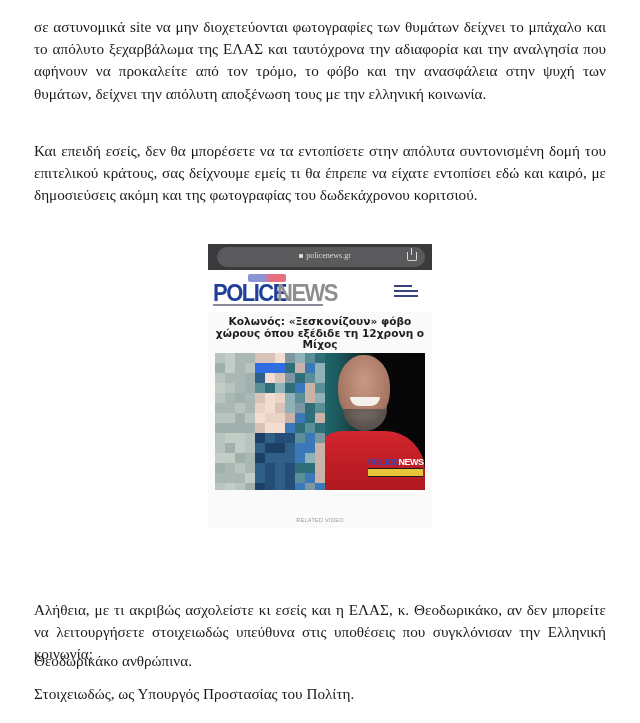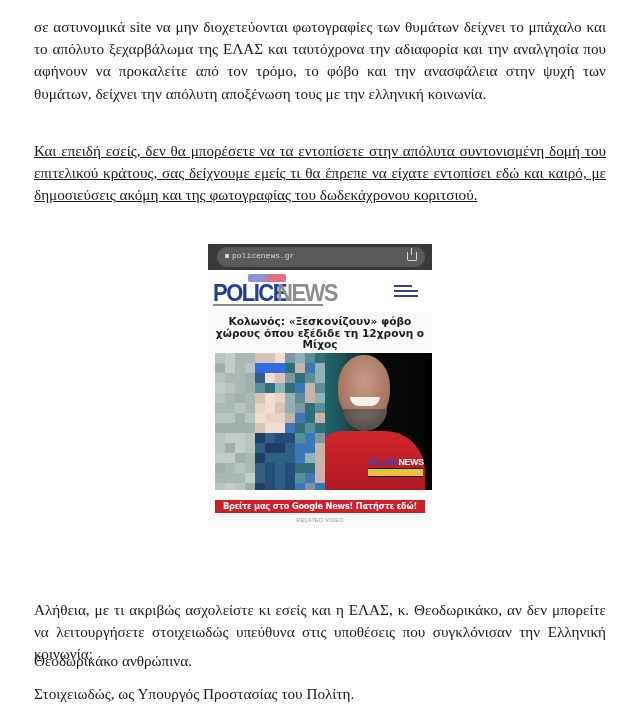--- a/index.html
+++ b/index.html
@@ -1,33 +1,33 @@
 <!DOCTYPE html>
 <html><head>
 <meta charset="utf-8">
 <style>
   html, body { margin: 0; padding: 0; background: #ffffff; }
   body { width: 640px; height: 723px; position: relative; overflow: hidden;
          font-family: "Liberation Serif", "DejaVu Serif", serif; color: #1a1a1a; }
   .para { position: absolute; left: 34px; width: 572px; font-size: 15.2px;
           line-height: 22.2px; text-align: justify; margin: 0; }
   #p1 { top: 16px; }
-  #p2 { top: 140px; text-decoration: underline; }
+  #p2 { top: 140px; }
   #p3 { top: 575px; margin-top: 24px; }
   #p4 { top: 650px; }
   #p5 { top: 683px; }
 
   
   .shot { position: absolute; left: 208px; top: 244px; width: 224px; height: 284px;
           background: #fafafa; overflow: hidden; }
   .urlbar { position: absolute; left: 0; top: 0; width: 224px; height: 26px; background: #3a3a3c; }
   .urlpill { position: absolute; left: 9px; top: 3px; width: 208px; height: 20px;
              background: #5a5a5d; border-radius: 10px; }
-  .urltext { position: absolute; left: 8px; right: 0; top: 4px; 
-             font-family: Liberation Mono, monospace; font-size: 8px; color: #d9d9d9; }
+  .urltext { position: absolute; left: 8px; right: 0; top: 4px; text-align: center;
+             font-family: Liberation Serif, serif; font-size: 8px; color: #d9d9d9; }
   .lock { display: inline-block; width: 4px; height: 4px; background: #d9d9d9; border-radius: 1px;
           margin-right: 3px; vertical-align: middle; }
   .share { position: absolute; right: 8px; top: 5px; width: 8px; height: 8px;
            border: 1.3px solid #d9d9d9; border-top: none; border-radius: 0 0 2px 2px; }
   .share::before { content: ""; position: absolute; left: 3px; top: -4px; width: 1.3px; height: 7px; background: #d9d9d9; }
 
   .sitehead { position: absolute; left: 0; top: 26px; width: 224px; height: 42px; background: #ffffff; }
   .logo-flag { position: absolute; left: 40px; top: 4px; width: 38px; height: 8px;
                background: linear-gradient(90deg, #6e79c9 0%, #6e79c9 40%, #e24b5e 60%, #e24b5e 100%);
                border-radius: 2px; opacity: 0.8; }
@@ -39,21 +39,21 @@
   .menu-icon { position: absolute; left: 186px; top: 15px; width: 24px; height: 12px; }
   .menu-icon span { position: absolute; left: 0; height: 2px; background: #3a4280; }
   .menu-icon span:nth-child(1) { top: 0; width: 18px; }
   .menu-icon span:nth-child(2) { top: 5px; width: 24px; }
   .menu-icon span:nth-child(3) { top: 10px; width: 24px; }
 
   .headline { position: absolute; left: 6px; top: 72px; width: 212px; text-align: center;
               font-family: "DejaVu Sans", sans-serif; font-weight: bold; font-size: 10.6px;
               line-height: 11.5px; color: #1e1e1e; }
 
-  .photo { position: absolute; left: 7px; top: 109px; width: 210px; height: 137px; background: #000; overflow: hidden; padding-left: 26px; }
+  .photo { position: absolute; left: 7px; top: 109px; width: 210px; height: 137px; background: #000; overflow: hidden; }
   .pix { position: absolute; left: 0; top: 0; width: 110px; height: 137px; }
   .pix div { position: absolute; width: 10px; height: 10px; }
   .man-bg { position: absolute; left: 90px; top: 0; width: 120px; height: 137px;
             background: linear-gradient(90deg, #1f7a80 0%, #1c5559 30%, #080808 60%, #050505 100%); }
   .head { position: absolute; left: 123px; top: 2px; width: 52px; height: 66px; border-radius: 48% 48% 45% 45%;
           background: radial-gradient(ellipse at 50% 40%, #c89a86 0%, #a67562 70%, #6e4a3c 100%); }
   .smile { position: absolute; left: 135px; top: 44px; width: 30px; height: 9px; background: #f4f0ea;
            border-radius: 0 0 14px 14px; }
   .beard { position: absolute; left: 128px; top: 52px; width: 44px; height: 26px; border-radius: 0 0 22px 22px;
            background: radial-gradient(ellipse at 50% 30%, #6c6561 0%, #4b4440 100%); }
@@ -261,19 +261,18 @@
         <div style="left: 60px; top: 130px; background: rgb(47, 95, 134);"></div>
         <div style="left: 70px; top: 130px; background: rgb(36, 77, 120);"></div>
         <div style="left: 80px; top: 130px; background: rgb(58, 120, 184);"></div>
         <div style="left: 90px; top: 130px; background: rgb(125, 150, 163);"></div>
         <div style="left: 100px; top: 130px; background: rgb(58, 120, 184);"></div>
       </div>
     <div class="wm"><span class="a">POLICE</span><span class="b">NEWS</span></div>
     <div class="wm-tape"></div>
   </div>
 
-  <div class="gnews">Βρείτε μας στο Google News! Πατήστε εδώ!</div>
   <div class="related">RELATED VIDEO</div>
 </div>
 
 <p class="para" id="p3">Αλήθεια, με τι ακριβώς ασχολείστε κι εσείς και η ΕΛΑΣ, κ. Θεοδωρικάκο, αν δεν μπορείτε να λειτουργήσετε στοιχειωδώς υπεύθυνα στις υποθέσεις που συγκλόνισαν την Ελληνική κοινωνία;</p>
 <p class="para" id="p4">Θεοδωρικάκο ανθρώπινα.</p>
 <p class="para" id="p5">Στοιχειωδώς, ως Υπουργός Προστασίας του Πολίτη.</p>
 
 </body></html>

